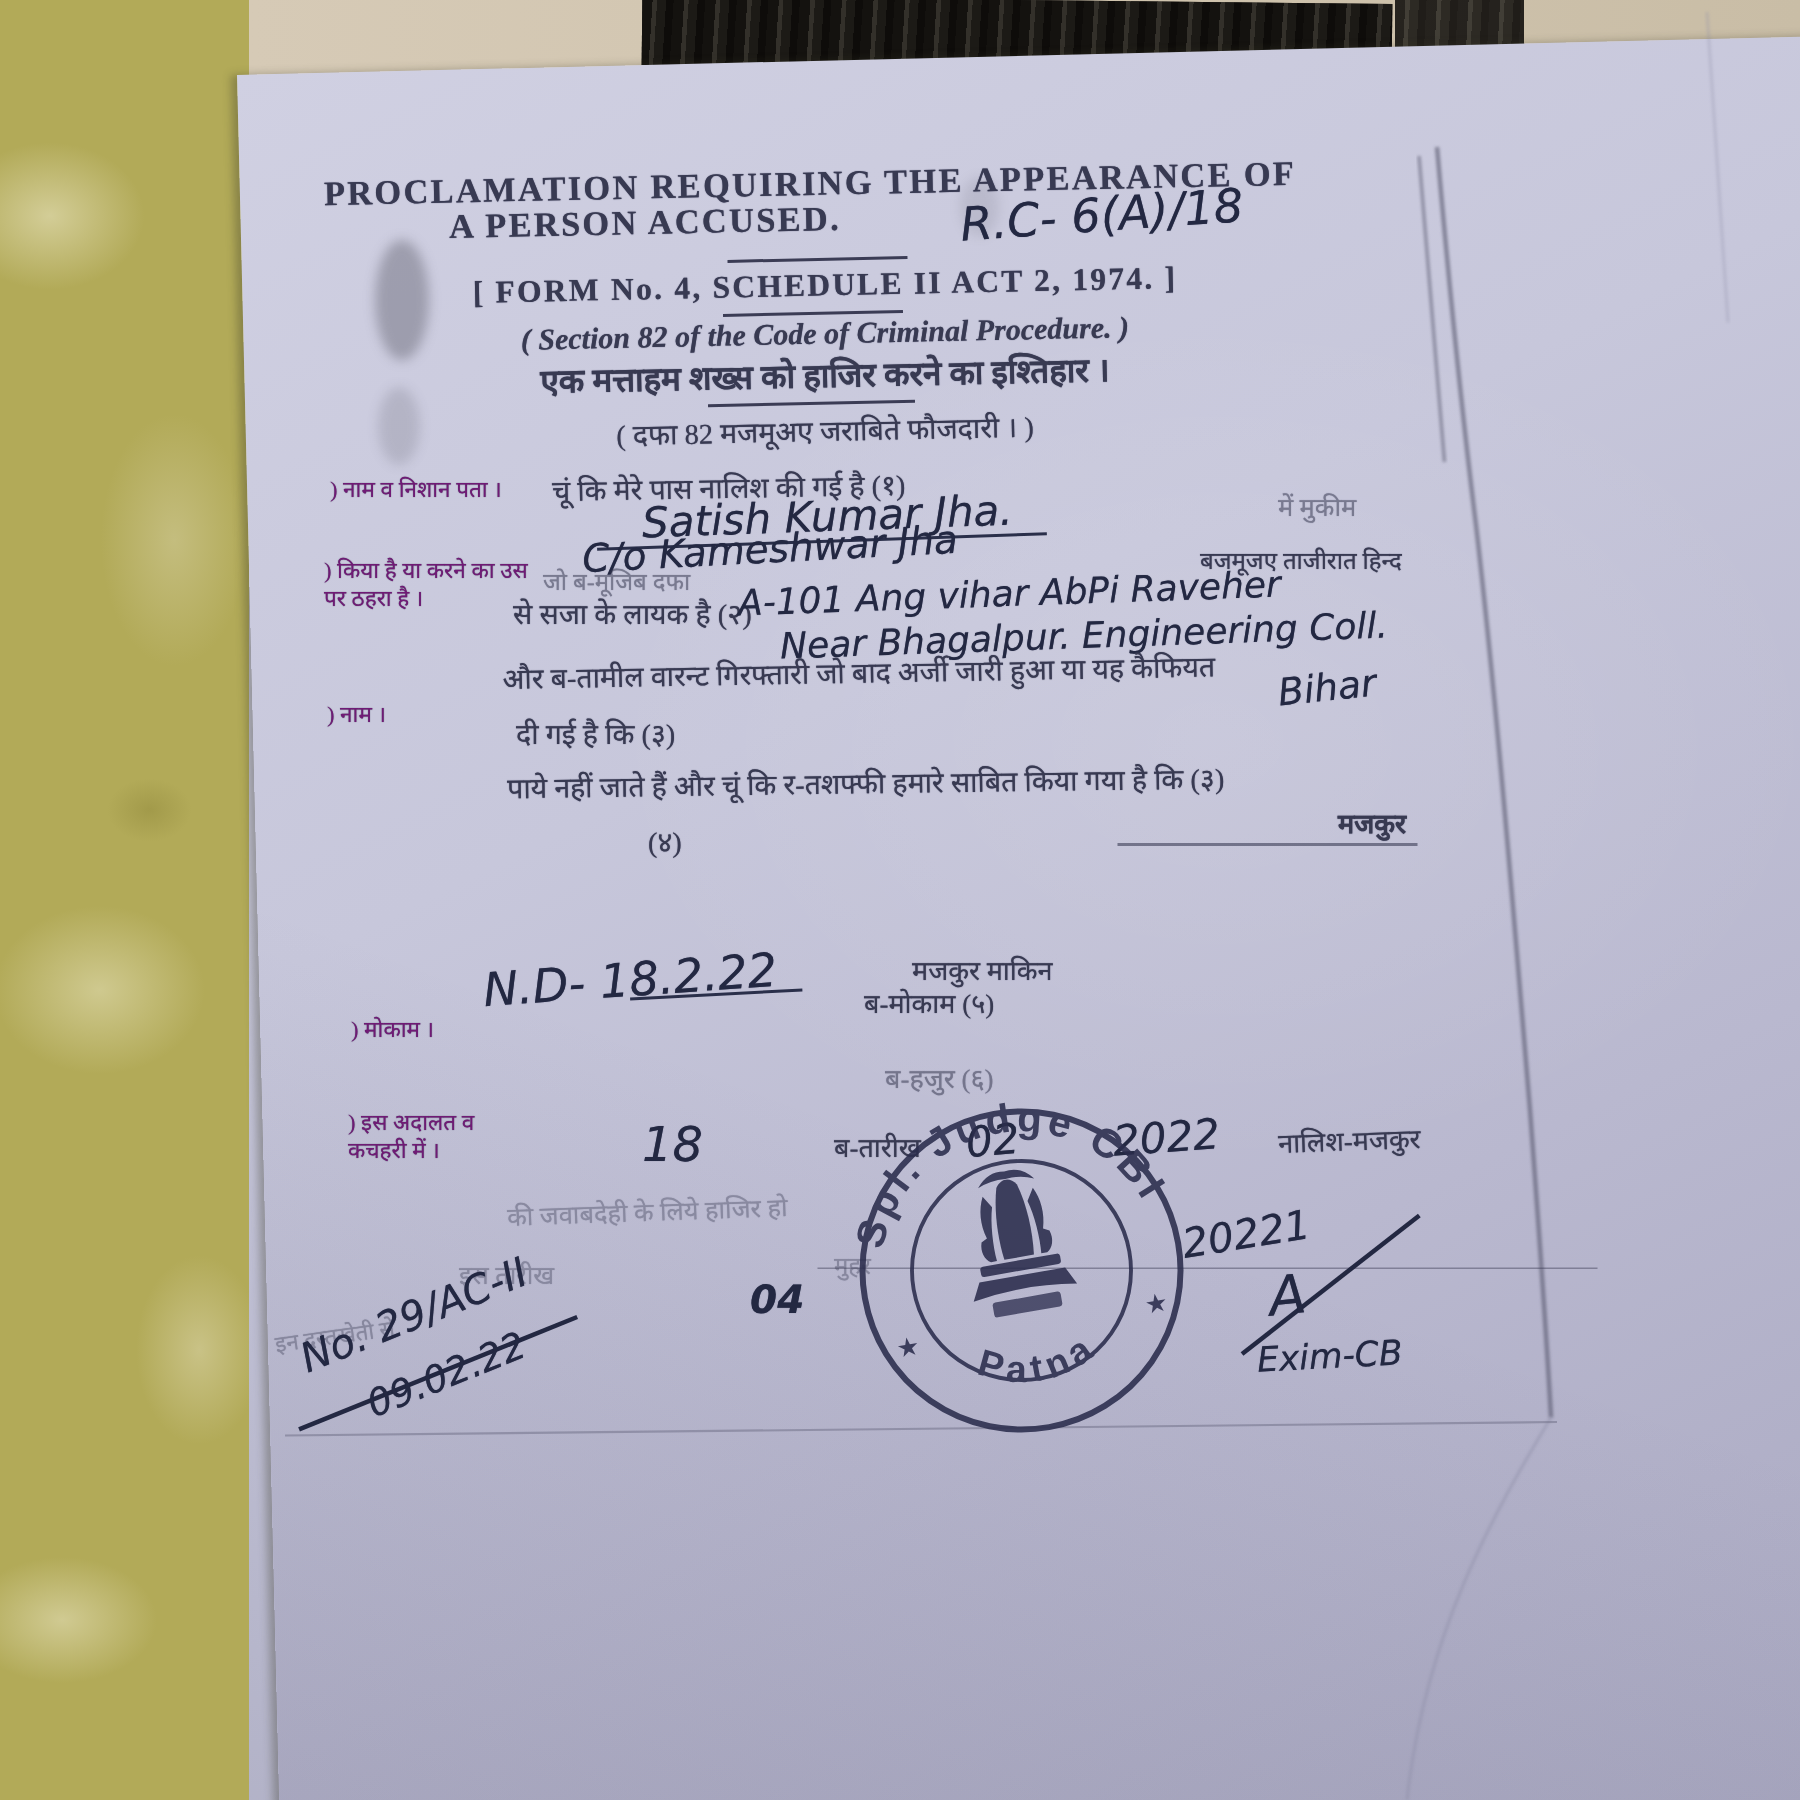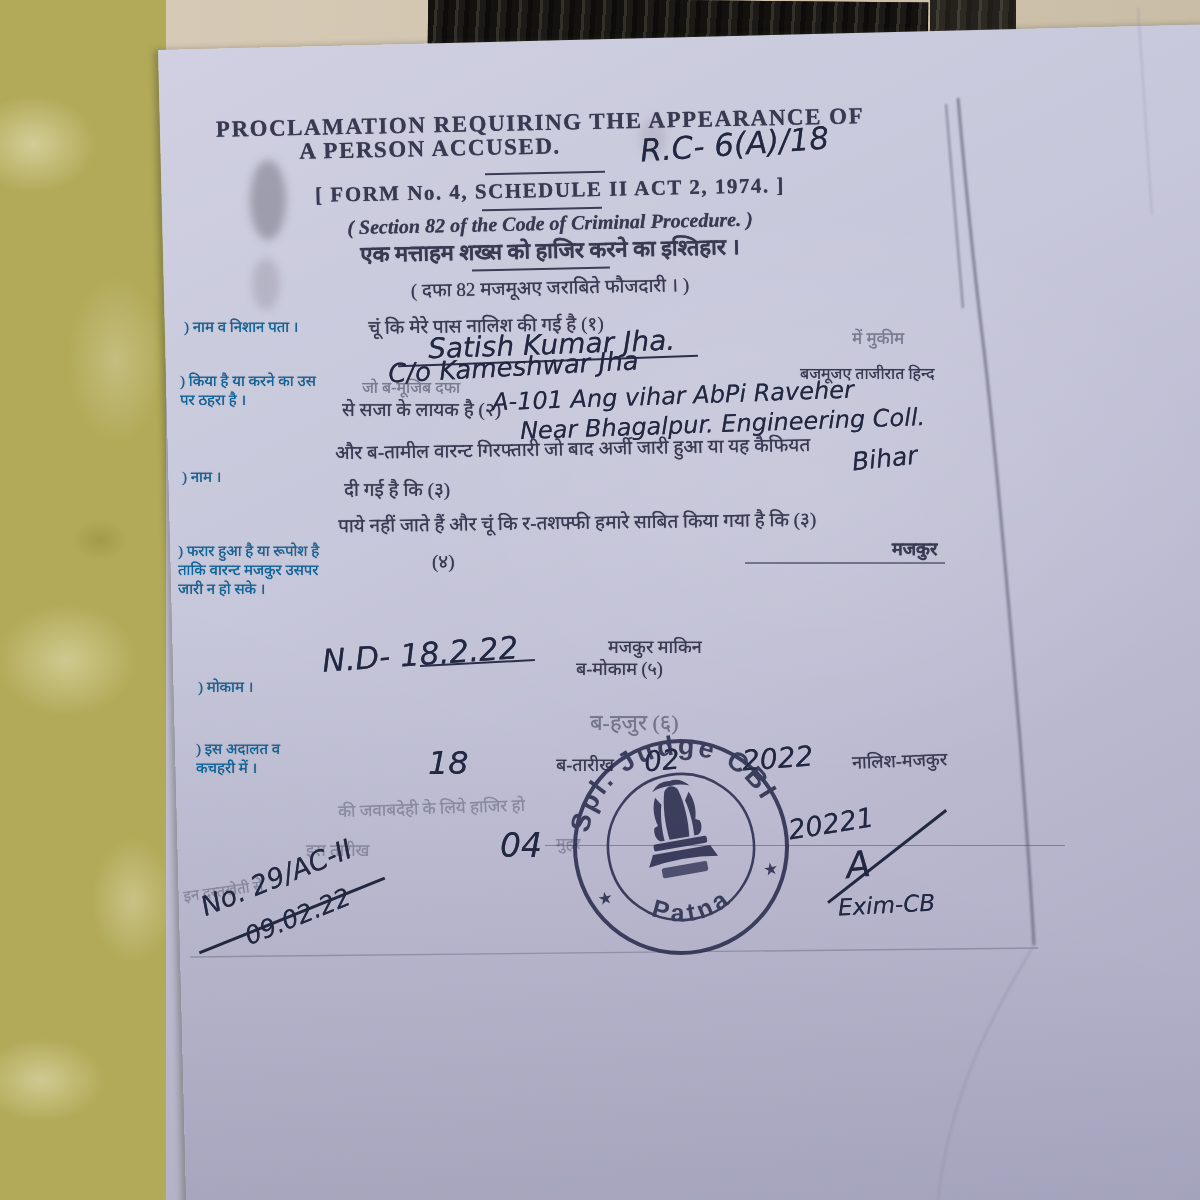--- a/index.html
+++ b/index.html
@@ -28,21 +28,21 @@
   .sheen{position:absolute;left:166px;top:60px;width:1034px;height:1140px;pointer-events:none;
     background:radial-gradient(ellipse 600px 420px at 62% 38%, rgba(255,255,255,.10), rgba(0,0,0,0) 70%),
       linear-gradient(200deg, rgba(0,0,0,0) 60%, rgba(40,40,70,.12) 100%);}
   .smudge{position:absolute;border-radius:50%;filter:blur(4px);background:rgba(70,70,80,.35);}
   
   .print{position:absolute;color:#383a52;text-shadow:0 0 .7px rgba(45,46,75,.8);}
   .en{font-weight:bold;letter-spacing:1.5px;}
   .hindi{font-family:"Liberation Serif","DejaVu Serif",serif;}
   .faint{opacity:.55;}
   .vfaint{opacity:.38;}
-  .margin-note{font-size:15px;line-height:19px;width:150px;color:#0369a1;}
+  .margin-note{font-size:15px;line-height:19px;width:150px;color:#701a75;margin-left:36px;}
   .hw{position:absolute;font-family:"DejaVu Sans","Liberation Sans",sans-serif;
     font-style:italic;color:#232842;text-shadow:0 0 .5px rgba(25,30,60,.7);}
   .rule{position:absolute;background:#3b3c55;height:2px;}
 </style>
 </head>
 <body>
 
 <div class="scene">
 
   <div class="wall"></div>
@@ -76,21 +76,20 @@
   <div class="print en" style="left:240px;top:178px;width:620px;font-size:21px;text-align:center;transform:rotate(-1.2deg);">[ FORM No. 4, SCHEDULE II ACT 2, 1974. ]</div>
   <div class="rule" style="left:482px;top:208px;width:120px;transform:rotate(-1.2deg);"></div>
   <div class="print" style="left:240px;top:212px;width:620px;font-size:20px;font-style:italic;font-weight:bold;text-align:center;transform:rotate(-1.2deg);">( Section 82 of the Code of Criminal Procedure. )</div>
   <div class="print hindi" style="left:240px;top:234px;width:620px;font-size:22px;font-weight:bold;text-align:center;transform:rotate(-1.2deg);">एक मत्ताहम शख्स को हाजिर करने का इश्तिहार ।</div>
   <div class="rule" style="left:472px;top:268px;width:138px;transform:rotate(-1.2deg);"></div>
   <div class="print hindi" style="left:240px;top:274px;width:620px;font-size:19px;text-align:center;transform:rotate(-1.2deg);">( दफा 82 मजमूअए जराबिते फौजदारी । )</div>
 
   <div class="print hindi margin-note" style="left:184px;top:318px;width:135px;">) नाम व निशान पता ।</div>
   <div class="print hindi margin-note" style="left:180px;top:372px;width:140px;">) किया है या करने का उस पर ठहरा है ।</div>
   <div class="print hindi margin-note" style="left:182px;top:468px;">) नाम ।</div>
-  <div class="print hindi margin-note" style="left:178px;top:542px;width:150px;">) फरार हुआ है या रूपोश है ताकि वारन्ट मजकुर उसपर जारी न हो सके ।</div>
   <div class="print hindi margin-note" style="left:198px;top:678px;">) मोकाम ।</div>
   <div class="print hindi margin-note" style="left:196px;top:740px;width:120px;">) इस अदालत व कचहरी में ।</div>
 
   <div class="print hindi" style="left:368px;top:312px;font-size:19px;transform:rotate(-1deg);">चूं कि मेरे पास नालिश की गई है (१)</div>
   <div class="hw" style="left:428px;top:328px;font-size:28px;transform:rotate(-2deg);">Satish Kumar Jha.</div>
   <div class="rule" style="left:398px;top:360px;width:300px;height:2px;transform:rotate(-2deg);background:#2a2f4a;"></div>
   <div class="print hindi faint" style="left:852px;top:326px;font-size:17px;">में मुकीम</div>
   <div class="hw" style="left:388px;top:352px;font-size:26px;transform:rotate(-3deg);">C/o Kameshwar Jha</div>
   <div class="print hindi faint" style="left:362px;top:376px;font-size:16px;">जो ब-मूजिब दफा</div>
   <div class="print hindi" style="left:800px;top:362px;font-size:16px;">बजमूजए ताजीरात हिन्द</div>
@@ -101,29 +100,29 @@
   <div class="hw" style="left:852px;top:444px;font-size:25px;transform:rotate(-6deg);">Bihar</div>
   <div class="print hindi" style="left:344px;top:476px;font-size:19px;text-align:center;">दी गई है कि (३)</div>
   <div class="print hindi" style="left:338px;top:508px;width:615px;font-size:19px;transform:rotate(-.8deg);">पाये नहीं जाते हैं और चूं कि र-तशफ्फी हमारे साबित किया गया है कि (३)</div>
   <div class="print hindi" style="left:892px;top:536px;font-size:18px;font-weight:bold;text-align:center;">मजकुर</div>
   <div class="rule" style="left:745px;top:562px;width:200px;height:1.6px;opacity:.6;"></div>
   <div class="print hindi" style="left:432px;top:548px;font-size:19px;">(४)</div>
   <div class="print hindi" style="left:608px;top:622px;font-size:18px;margin-top:12px;">मजकुर माकिन</div>
   <div class="hw" style="left:322px;top:636px;font-size:31px;transform:rotate(-4deg);">N.D- 18.2.22</div>
   <div class="rule" style="left:420px;top:662px;width:115px;height:2.4px;transform:rotate(-3deg);background:#2a2f4a;"></div>
   <div class="print hindi" style="left:576px;top:656px;font-size:18px;">ब-मोकाम (५)</div>
-  <div class="print hindi faint" style="left:590px;top:706px;font-size:22px;">ब-हजुर (६)</div>
+  <div class="print hindi faint" style="left:590px;top:706px;font-size:18px;">ब-हजुर (६)</div>
   <div class="hw" style="left:428px;top:744px;font-size:32px;text-align:right;">18</div>
   <div class="print hindi" style="left:556px;top:752px;font-size:18px;">ब-तारीख</div>
   <div class="hw" style="left:644px;top:744px;font-size:28px;transform:rotate(-5deg);">02</div>
   <div class="hw" style="left:742px;top:742px;font-size:28px;transform:rotate(-4deg);">2022</div>
   <div class="print hindi" style="left:852px;top:748px;font-size:18px;transform:rotate(-2deg);">नालिश-मजकुर</div>
   <div class="print hindi vfaint" style="left:338px;top:796px;font-size:17px;transform:rotate(-2deg);">की जवाबदेही के लिये हाजिर हो</div>
   <div class="print hindi vfaint" style="left:306px;top:838px;font-size:17px;text-align:center;">इस तारीख</div>
-  <div class="hw" style="left:500px;top:826px;font-size:33px;">04</div>
+  <div class="hw" style="left:500px;top:852px;font-size:26px;font-weight:bold;">04</div>
   <div class="print hindi vfaint" style="left:556px;top:832px;font-size:16px;">मुहर</div>
   <div class="rule" style="left:545px;top:845px;width:520px;height:1.4px;opacity:.45;"></div>
 
   <svg width="230" height="230" style="position:absolute;left:566px;top:732px;transform:rotate(-10deg);opacity:.88;" viewBox="0 0 230 230">
     <g fill="none" stroke="#2b2d4d">
       <circle cx="115" cy="115" r="106" stroke-width="4"></circle>
       <circle cx="115" cy="115" r="73" stroke-width="2.6"></circle>
     </g>
     <defs>
       <path id="arcTop" d="M 28,152 A 94,94 0 1 1 202,152"></path>

